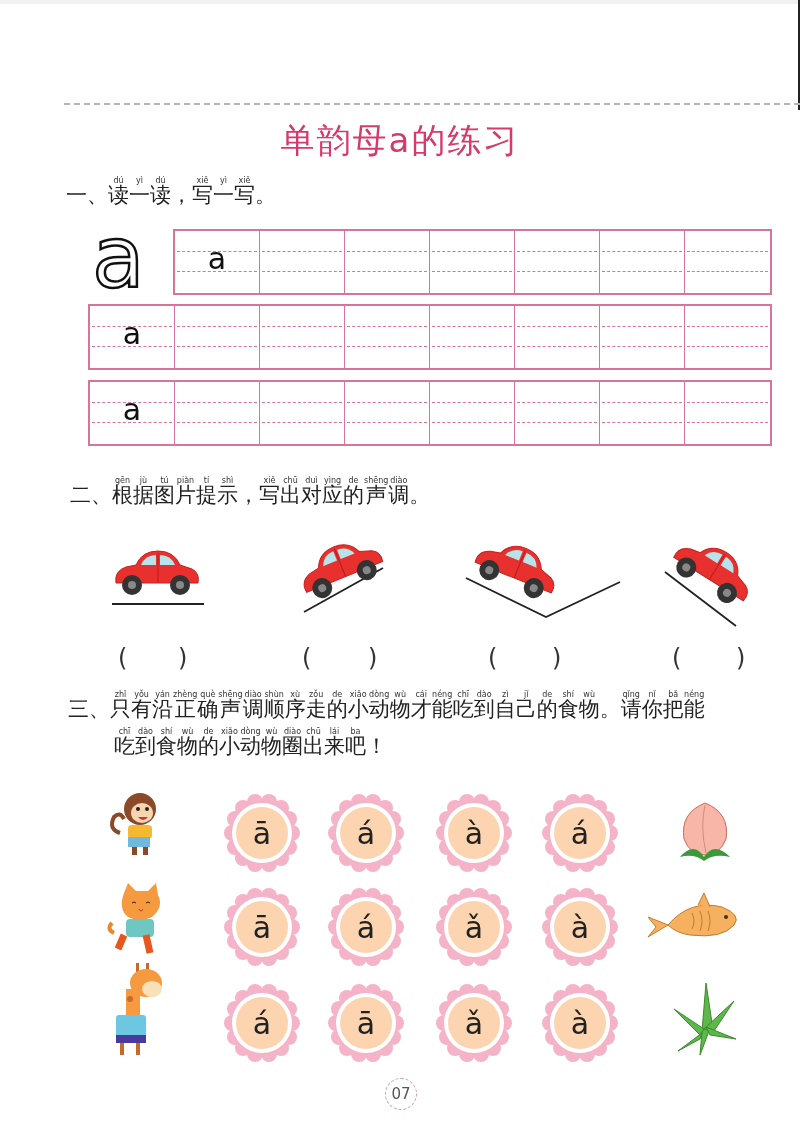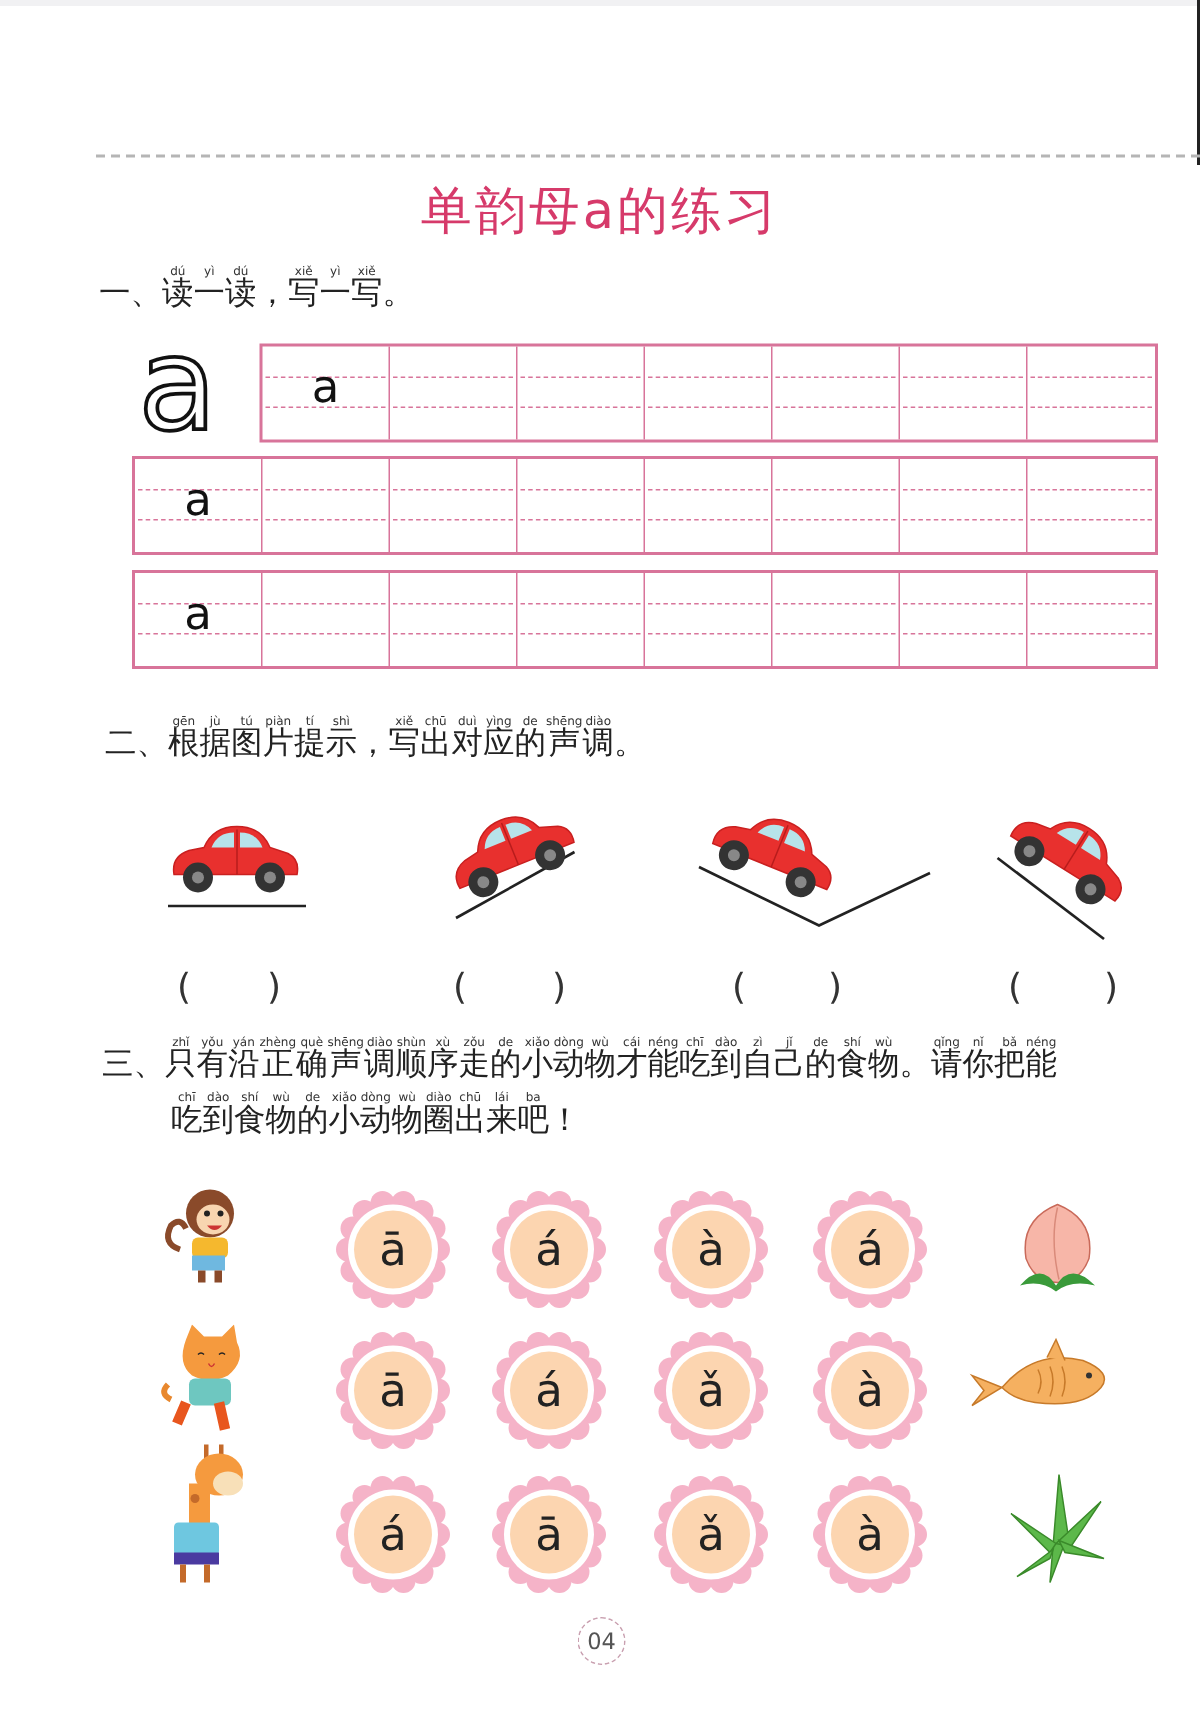--- a/index.html
+++ b/index.html
@@ -486,14 +486,14 @@
         <g fill="#5cb84a" stroke="#3a8a2a">
           <path d="M30 76 L36 4 L42 44 Z"></path>
           <path d="M34 50 L64 22 L44 52 Z"></path>
           <path d="M34 50 L4 30 L30 56 Z"></path>
           <path d="M36 48 L66 60 L40 56 Z"></path>
           <path d="M32 54 L8 72 L30 60 Z"></path>
         </g>
       </svg></div>
   </div>
 
-<div class="pageno">04</div>
+<div class="pageno">07</div>
 <div class="footer-txt">&nbsp;</div>
 
 </body></html>

